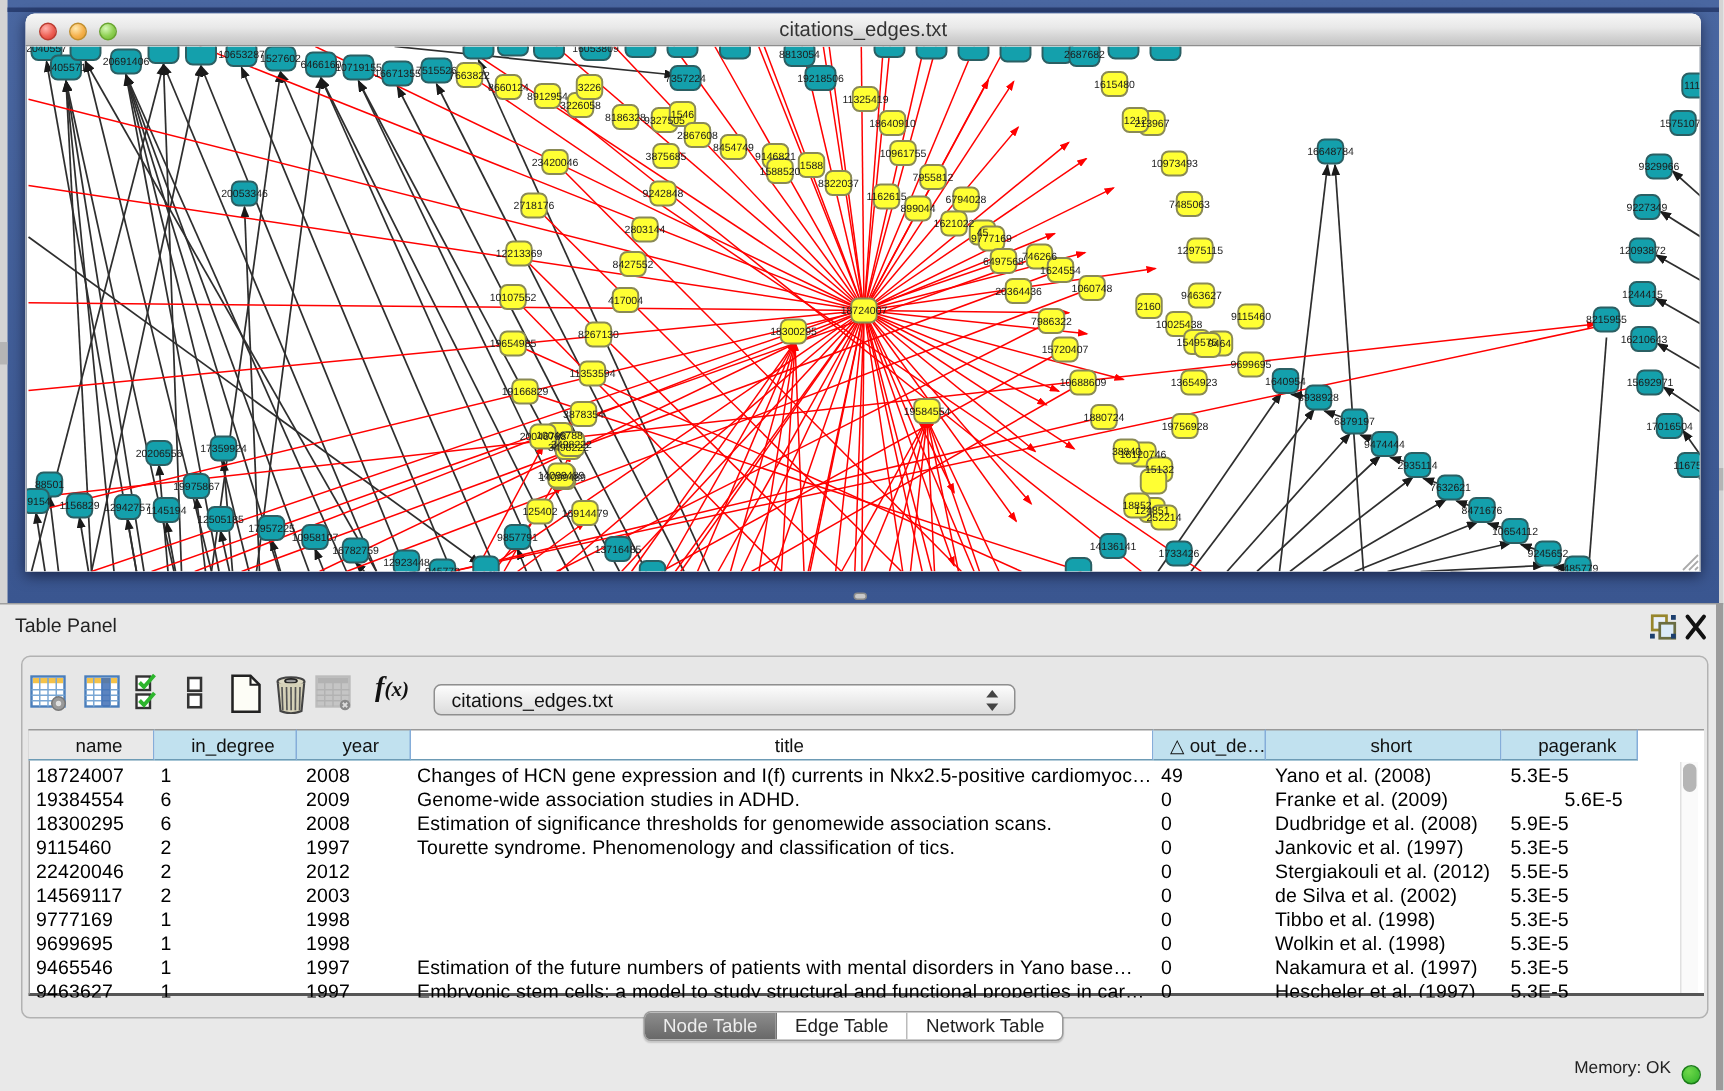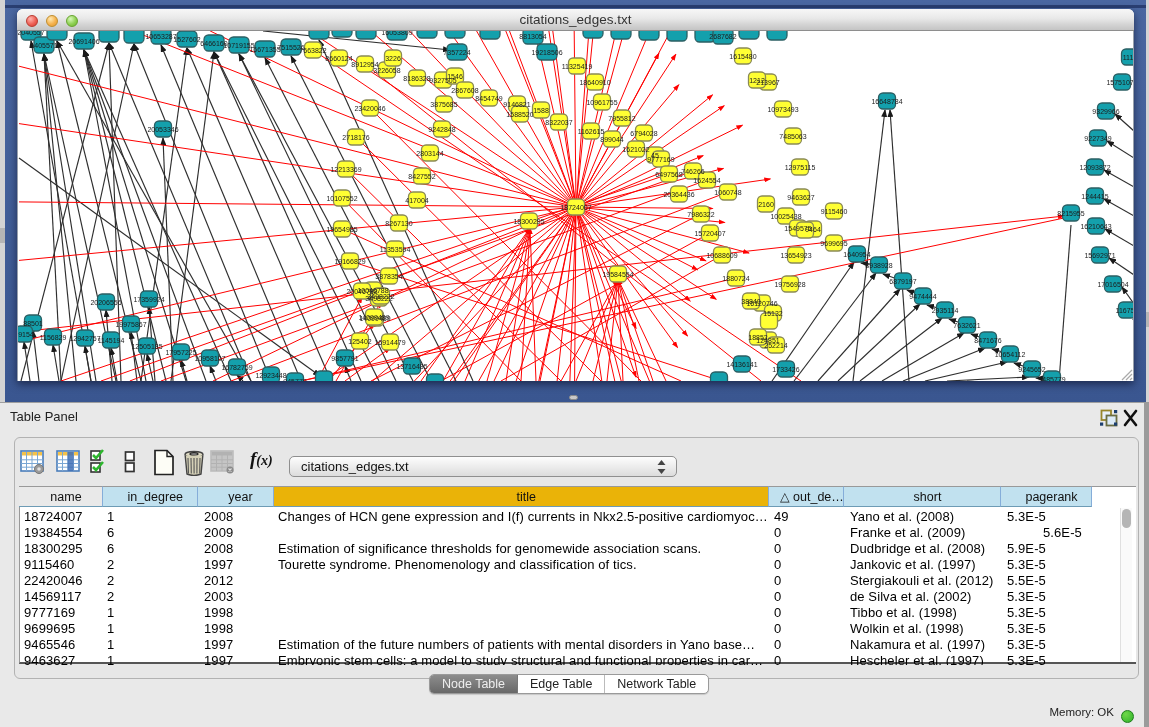--- a/index.html
+++ b/index.html
@@ -605,38 +605,39 @@
   <div id="dd"><span style="margin-left:11px">citations_edges.txt</span>
     <svg width="9" height="14" viewBox="0 0 9 14" style="position:absolute;right:10px;top:3px">
       <path d="M4.5 0 L8.5 5 L0.5 5 z" fill="#444"></path>
       <path d="M4.5 14 L8.5 9 L0.5 9 z" fill="#444"></path>
     </svg>
   </div>
   <div id="table"></div>
   <div class="hc" style="left:19.0px;width:84.0px;background:#e9e9e9">name</div>
   <div class="hc" style="left:103.0px;width:94.5px;background:#c1e1ef">in_degree</div>
   <div class="hc" style="left:197.5px;width:76.0px;background:#c1e1ef">year</div>
-  <div class="hc" style="left:273.5px;width:495.5px;background:#eab308">title</div>
+  <div class="hc" style="left:273.5px;width:495.5px;background:#ffffff">title</div>
   <div class="hc" style="left:769.0px;width:75.0px;background:#c1e1ef">△ out_de…</div>
   <div class="hc" style="left:844.0px;width:157.0px;background:#c1e1ef">short</div>
   <div class="hc" style="left:1001.0px;width:91.0px;background:#c1e1ef">pagerank</div>
   <div style="position:absolute;left:19px;top:507.5px;width:1117px;height:157px;overflow:hidden">
   <div class="trow" style="top:1.0px">
       <span style="left:5px">18724007</span>
       <span style="left:88px">1</span>
       <span style="left:185px">2008</span>
       <span style="left:259px">Changes of HCN gene expression and I(f) currents in Nkx2.5-positive cardiomyoc…</span>
       <span style="left:755px">49</span>
       <span style="left:831px">Yano et al. (2008)</span>
       <span style="left:988px">5.3E-5</span>
     </div>
 <div class="trow" style="top:17.0px">
       <span style="left:5px">19384554</span>
       <span style="left:88px">6</span>
       <span style="left:185px">2009</span>
+      <span style="left:259px">Genome-wide association studies in ADHD.</span>
       <span style="left:755px">0</span>
       <span style="left:831px">Franke et al. (2009)</span>
       <span style="left:1024px">5.6E-5</span>
     </div>
 <div class="trow" style="top:33.0px">
       <span style="left:5px">18300295</span>
       <span style="left:88px">6</span>
       <span style="left:185px">2008</span>
       <span style="left:259px">Estimation of significance thresholds for genomewide association scans.</span>
       <span style="left:755px">0</span>

